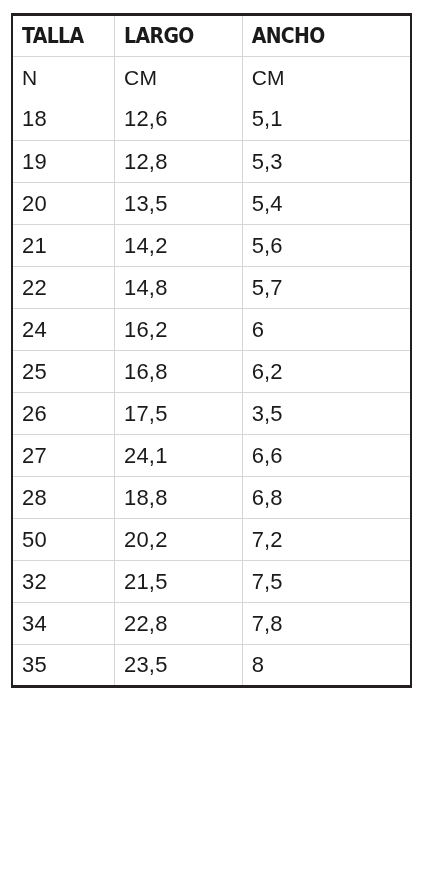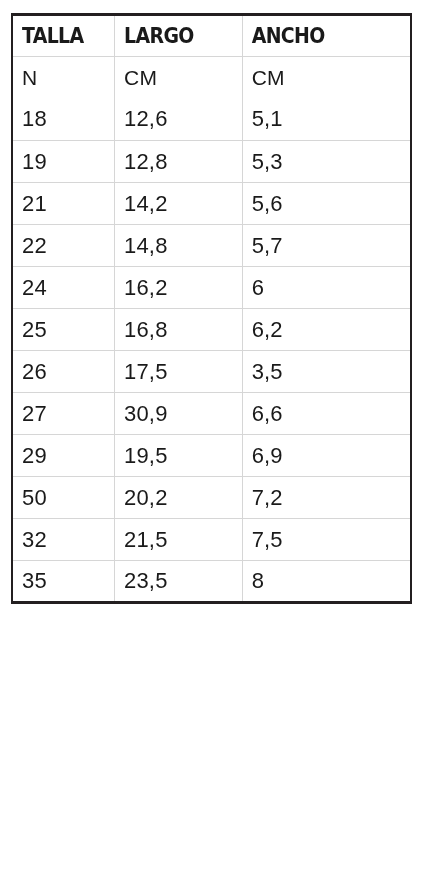--- a/index.html
+++ b/index.html
@@ -113,20 +113,25 @@
           <td class="data-cell">18</td>
           <td class="data-cell">12,6</td>
           <td class="data-cell">5,1</td>
         </tr>
         <tr>
           <td class="data-cell">19</td>
           <td class="data-cell">12,8</td>
           <td class="data-cell">5,3</td>
         </tr>
         <tr>
+          <td class="data-cell">20</td>
+          <td class="data-cell">13,5</td>
+          <td class="data-cell">5,4</td>
+        </tr>
+        <tr>
           <td class="data-cell">21</td>
           <td class="data-cell">14,2</td>
           <td class="data-cell">5,6</td>
         </tr>
         <tr>
           <td class="data-cell">22</td>
           <td class="data-cell">14,8</td>
           <td class="data-cell">5,7</td>
         </tr>
         <tr>
@@ -139,39 +144,44 @@
           <td class="data-cell">16,8</td>
           <td class="data-cell">6,2</td>
         </tr>
         <tr>
           <td class="data-cell">26</td>
           <td class="data-cell">17,5</td>
           <td class="data-cell">3,5</td>
         </tr>
         <tr>
           <td class="data-cell">27</td>
-          <td class="data-cell">30,9</td>
+          <td class="data-cell">24,1</td>
           <td class="data-cell">6,6</td>
         </tr>
         <tr>
-          <td class="data-cell">29</td>
-          <td class="data-cell">19,5</td>
-          <td class="data-cell">6,9</td>
+          <td class="data-cell">28</td>
+          <td class="data-cell">18,8</td>
+          <td class="data-cell">6,8</td>
         </tr>
         <tr>
           <td class="data-cell">50</td>
           <td class="data-cell">20,2</td>
           <td class="data-cell">7,2</td>
         </tr>
         <tr>
           <td class="data-cell">32</td>
           <td class="data-cell">21,5</td>
           <td class="data-cell">7,5</td>
         </tr>
         <tr>
+          <td class="data-cell">34</td>
+          <td class="data-cell">22,8</td>
+          <td class="data-cell">7,8</td>
+        </tr>
+        <tr>
           <td class="data-cell">35</td>
           <td class="data-cell">23,5</td>
           <td class="data-cell">8</td>
         </tr>
       </tbody>
     </table>
   </div>
 </div>
 
 </body></html>

